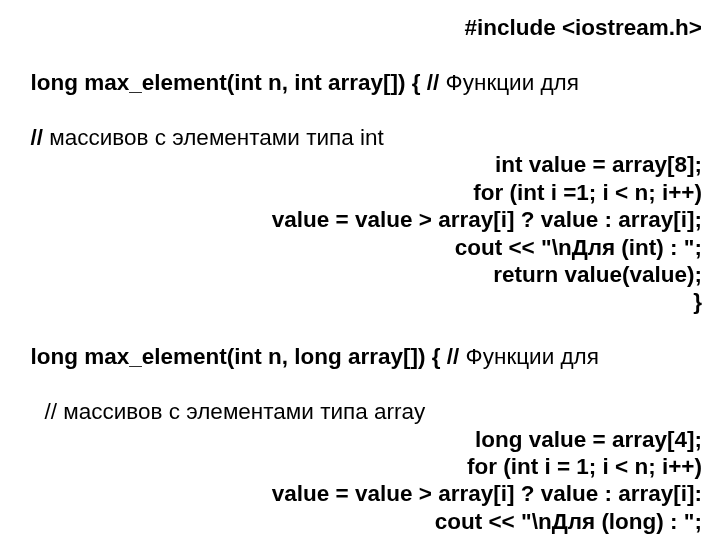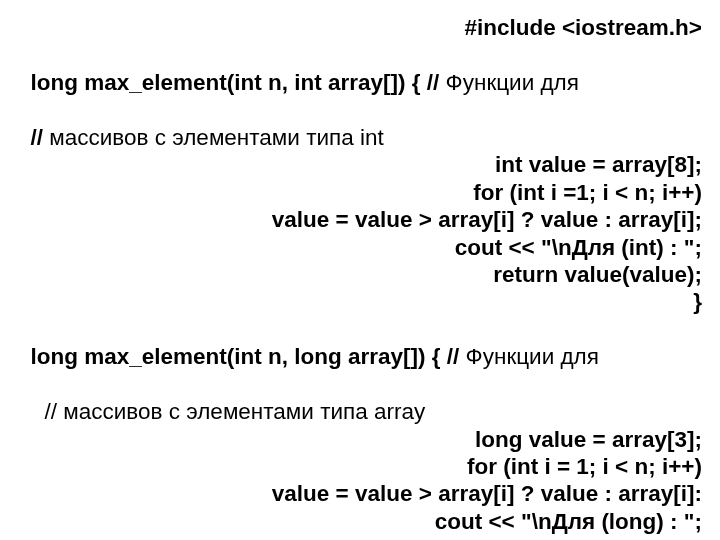--- a/index.html
+++ b/index.html
@@ -42,17 +42,17 @@
 <div class="line bold">}</div>
 
 <div class="line">
   <span class="bold">long mах_element(int n, long array[]) { // </span><span class="normal">Функции для</span>
 </div>
 
 <div class="line ind-med">
   <span class="normal">// </span><span class="normal">массивов с элементами типа array</span>
 </div>
 
-<div class="line bold ind-small">long value = array[3];</div>
+<div class="line bold ind-small">long value = array[4];</div>
 <div class="line bold ind-small">for (int i = 1; i &lt; n; i++)</div>
 <div class="line bold ind1">value = value &gt; array[i] ? value : array[i]:</div>
 <div class="line bold ind1">cout &lt;&lt; "\nДля (long) : ";</div>
 <div class="line bold ind1">return value;</div>
 
 </body></html>

